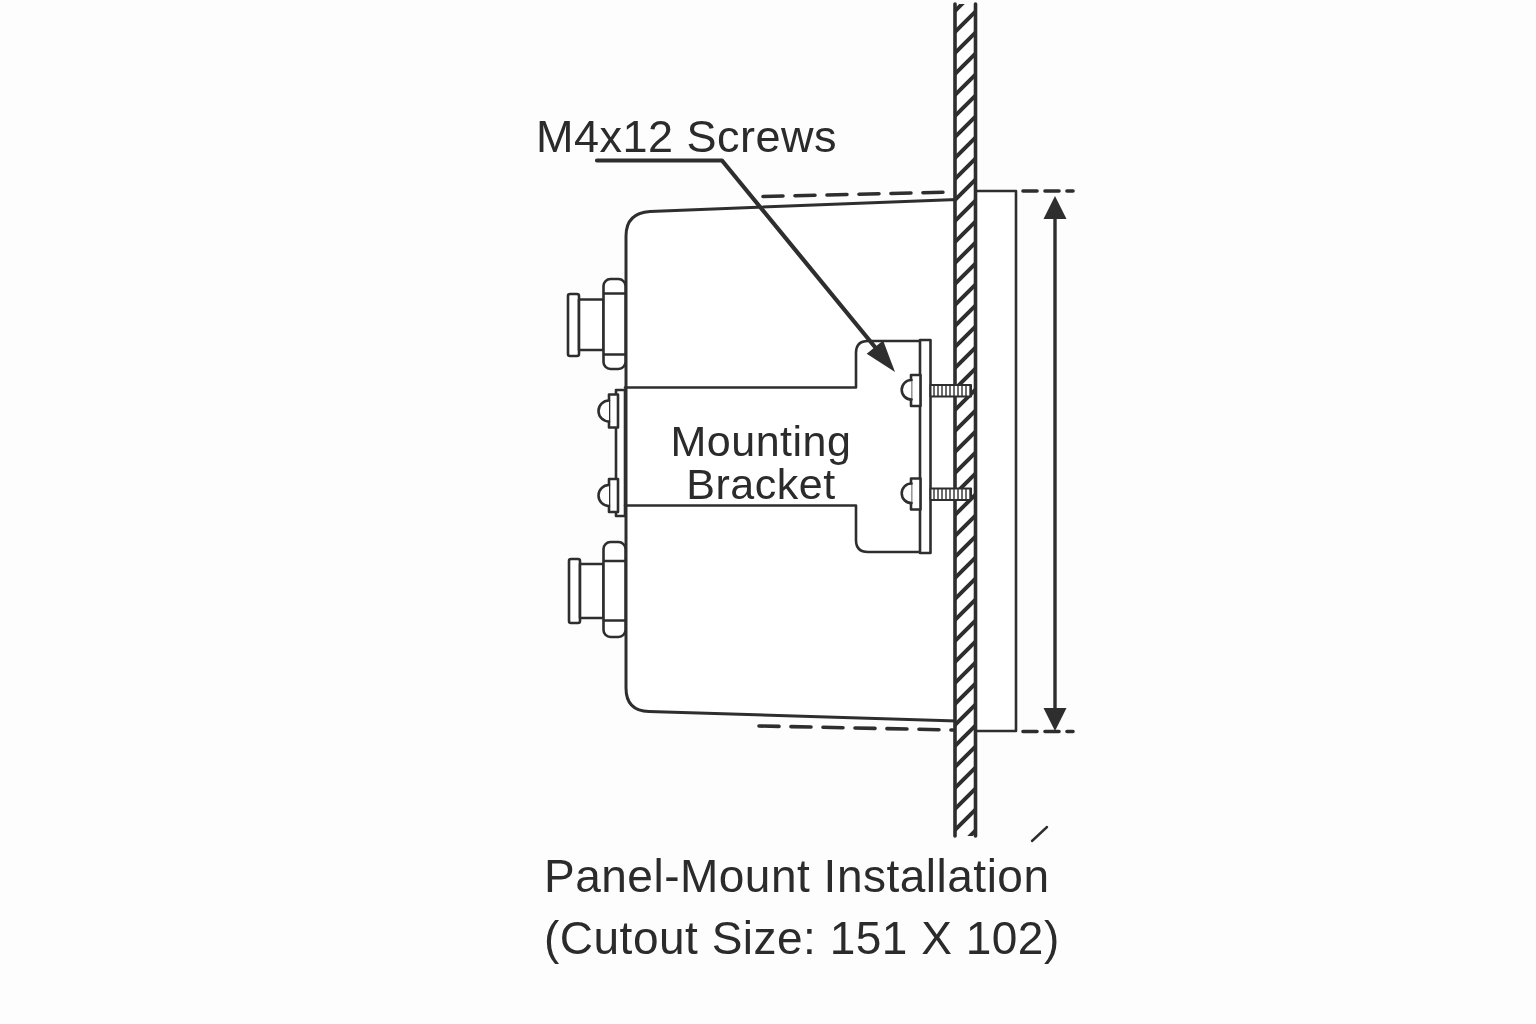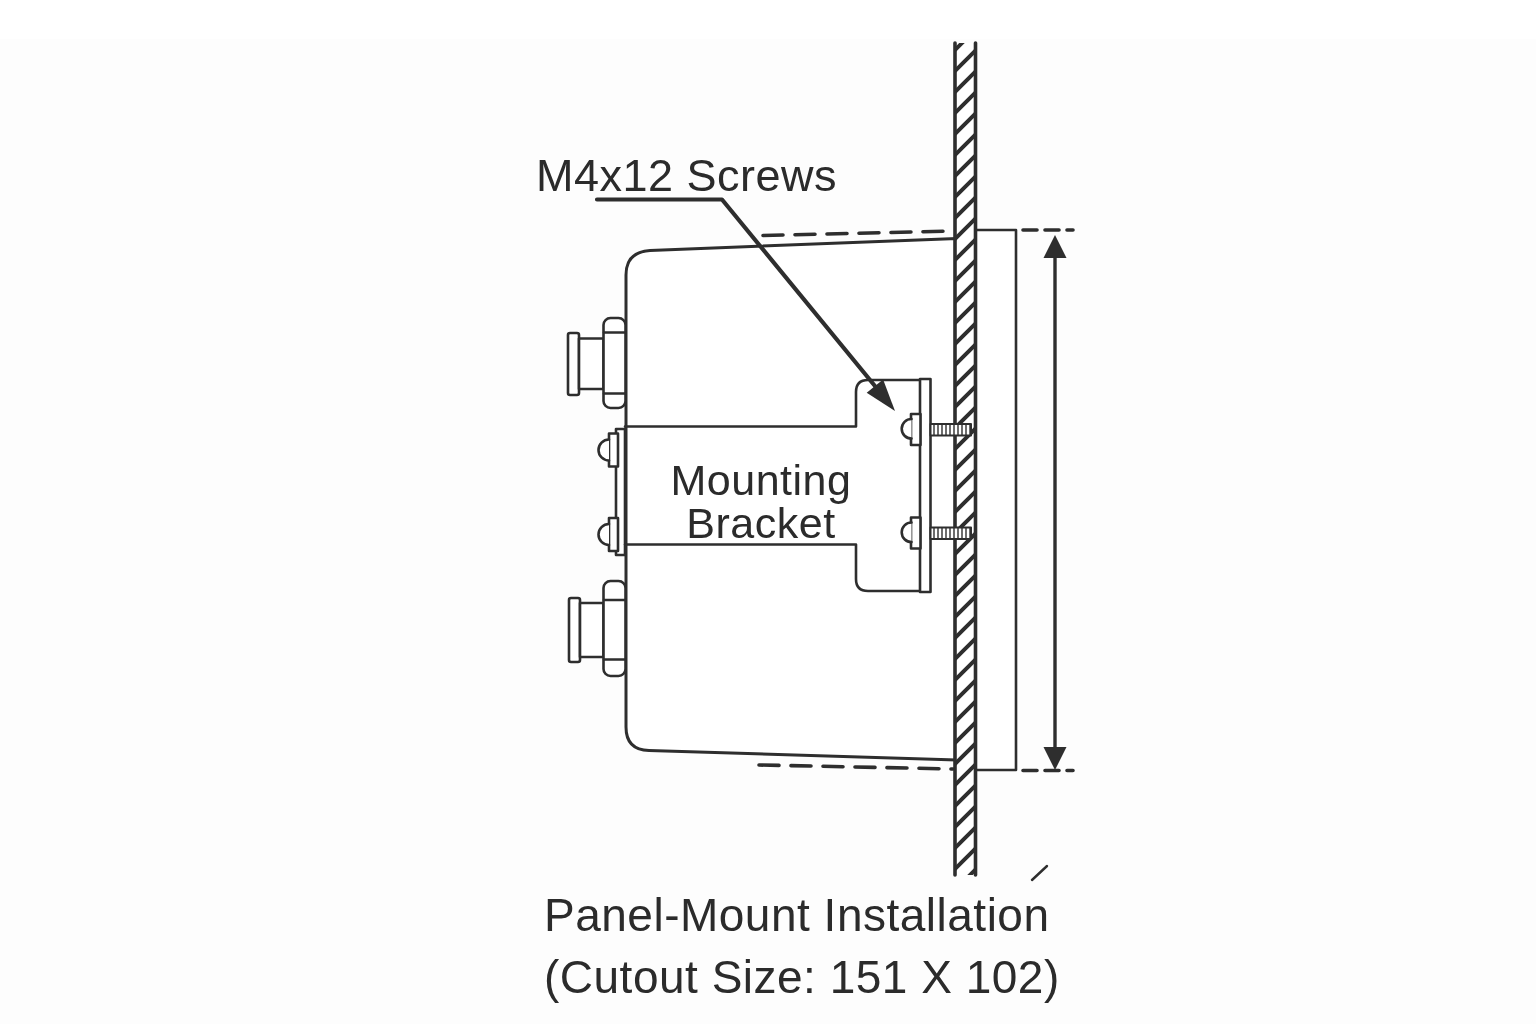--- a/index.html
+++ b/index.html
@@ -1,17 +1,17 @@
 <!DOCTYPE html>
 <html><head>
 <meta charset="utf-8">
 <style>
   html,body{margin:0;padding:0;}
   body{width:1536px;height:1024px;overflow:hidden;}
-  .stage{position:relative;width:1536px;height:964px;margin-top:39px;}
+  .stage{position:relative;width:1536px;height:964px;}
   svg{display:block;width:1536px;height:1024px;}
   text{
     font-family:"Liberation Sans","DejaVu Sans",sans-serif;
     font-weight:300;
     fill:#2b2b2b;
     letter-spacing:0.5px;
   }
   .lbl-big{font-size:45px;}
   .lbl-bracket{font-size:43px;}
   .lbl-caption{font-size:46px;}

